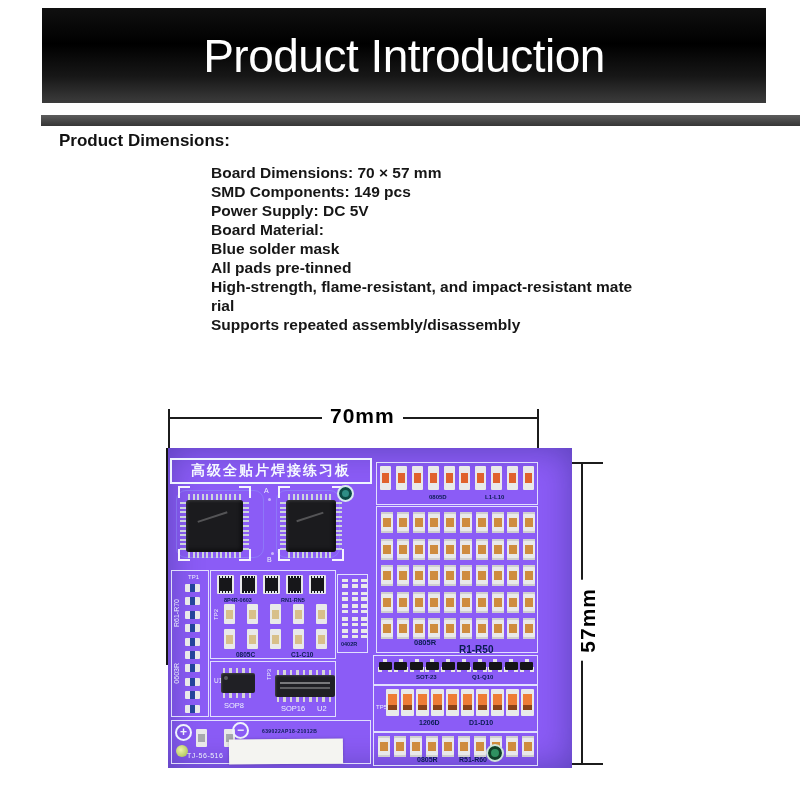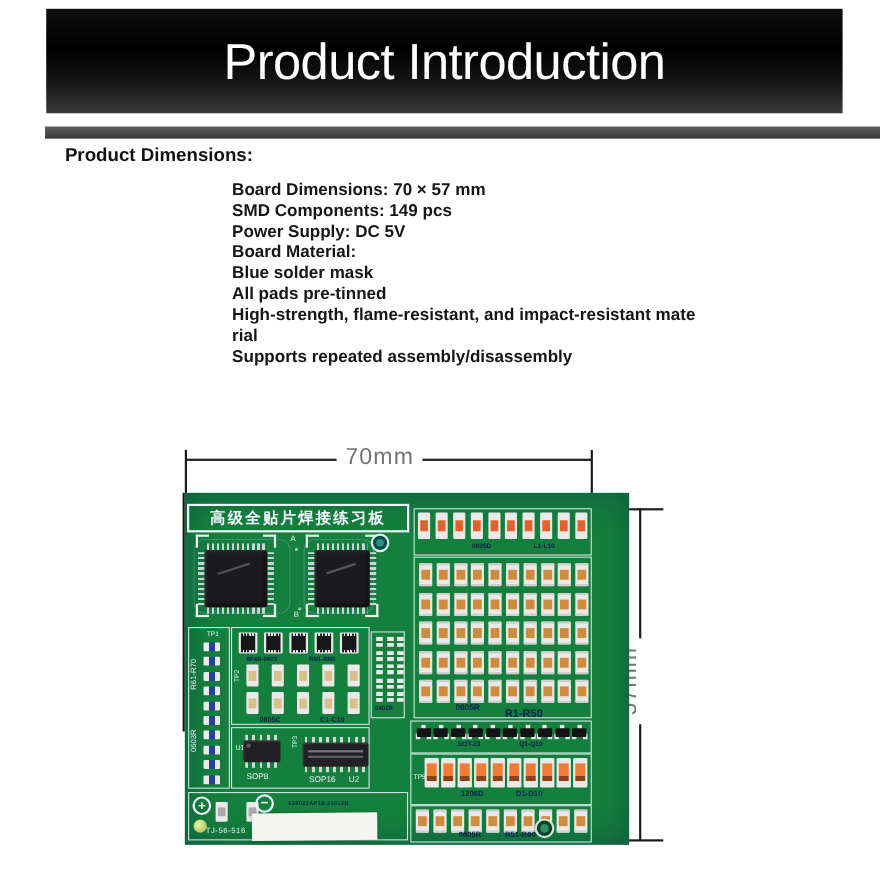--- a/index.html
+++ b/index.html
@@ -19,26 +19,26 @@
   .params{position:absolute;left:211px;top:163px;font-size:15.5px;font-weight:700;color:#161616;line-height:19px;white-space:nowrap;}
 
   
   .dim{position:absolute;background:#1c1c1c;}
   #dh {left:169px;top:417px;width:369px;height:2px;}
   #tl {left:168px;top:409px;width:2px;height:40px;}
   #tr {left:537px;top:409px;width:2px;height:55px;}
   #el {left:537px;top:462px;width:66px;height:2px;}
   #v57{left:581px;top:462px;width:2px;height:302px;}
   #hb {left:445px;top:763px;width:158px;height:2px;}
-  .dim-label{position:absolute;color:#737373;font-size:21px;font-weight:400;background:#fff;padding:0 8px;letter-spacing:1px;}
+  .dim-label{position:absolute;color:#000000;font-size:21px;font-weight:700;background:#fff;padding:0 8px;letter-spacing:1px;margin-left:16px;}
   #l70{left:306px;top:404px;}
   #l57{left:560px;top:580px;background:#fff;padding:8px 0;writing-mode:vertical-rl;transform:rotate(180deg);}
 
   
-  .pcb{position:absolute;left:168px;top:448px;width:404px;height:320px;background:#15803d;
+  .pcb{position:absolute;left:168px;top:448px;width:404px;height:320px;background:#8b5cf6;
        box-shadow:inset 0 0 34px rgba(0,16,70,.35);}
   .pcb-edge{position:absolute;left:166px;top:448px;width:2px;height:217px;background:#151515;}
   .blk{position:absolute;border:1px solid rgba(240,246,255,.85);box-sizing:border-box;}
   .silk{position:absolute;color:#edf2fc;font-weight:400;white-space:nowrap;}
   .silkd{position:absolute;color:#0a1c52;font-weight:700;white-space:nowrap;}
   .vtext{writing-mode:vertical-rl;transform:rotate(180deg);}
   .trace{position:absolute;border:1px solid rgba(150,190,255,.28);border-radius:10px;}
   .via{position:absolute;width:3px;height:3px;border-radius:50%;background:rgba(255,255,255,.55);}
 
   

